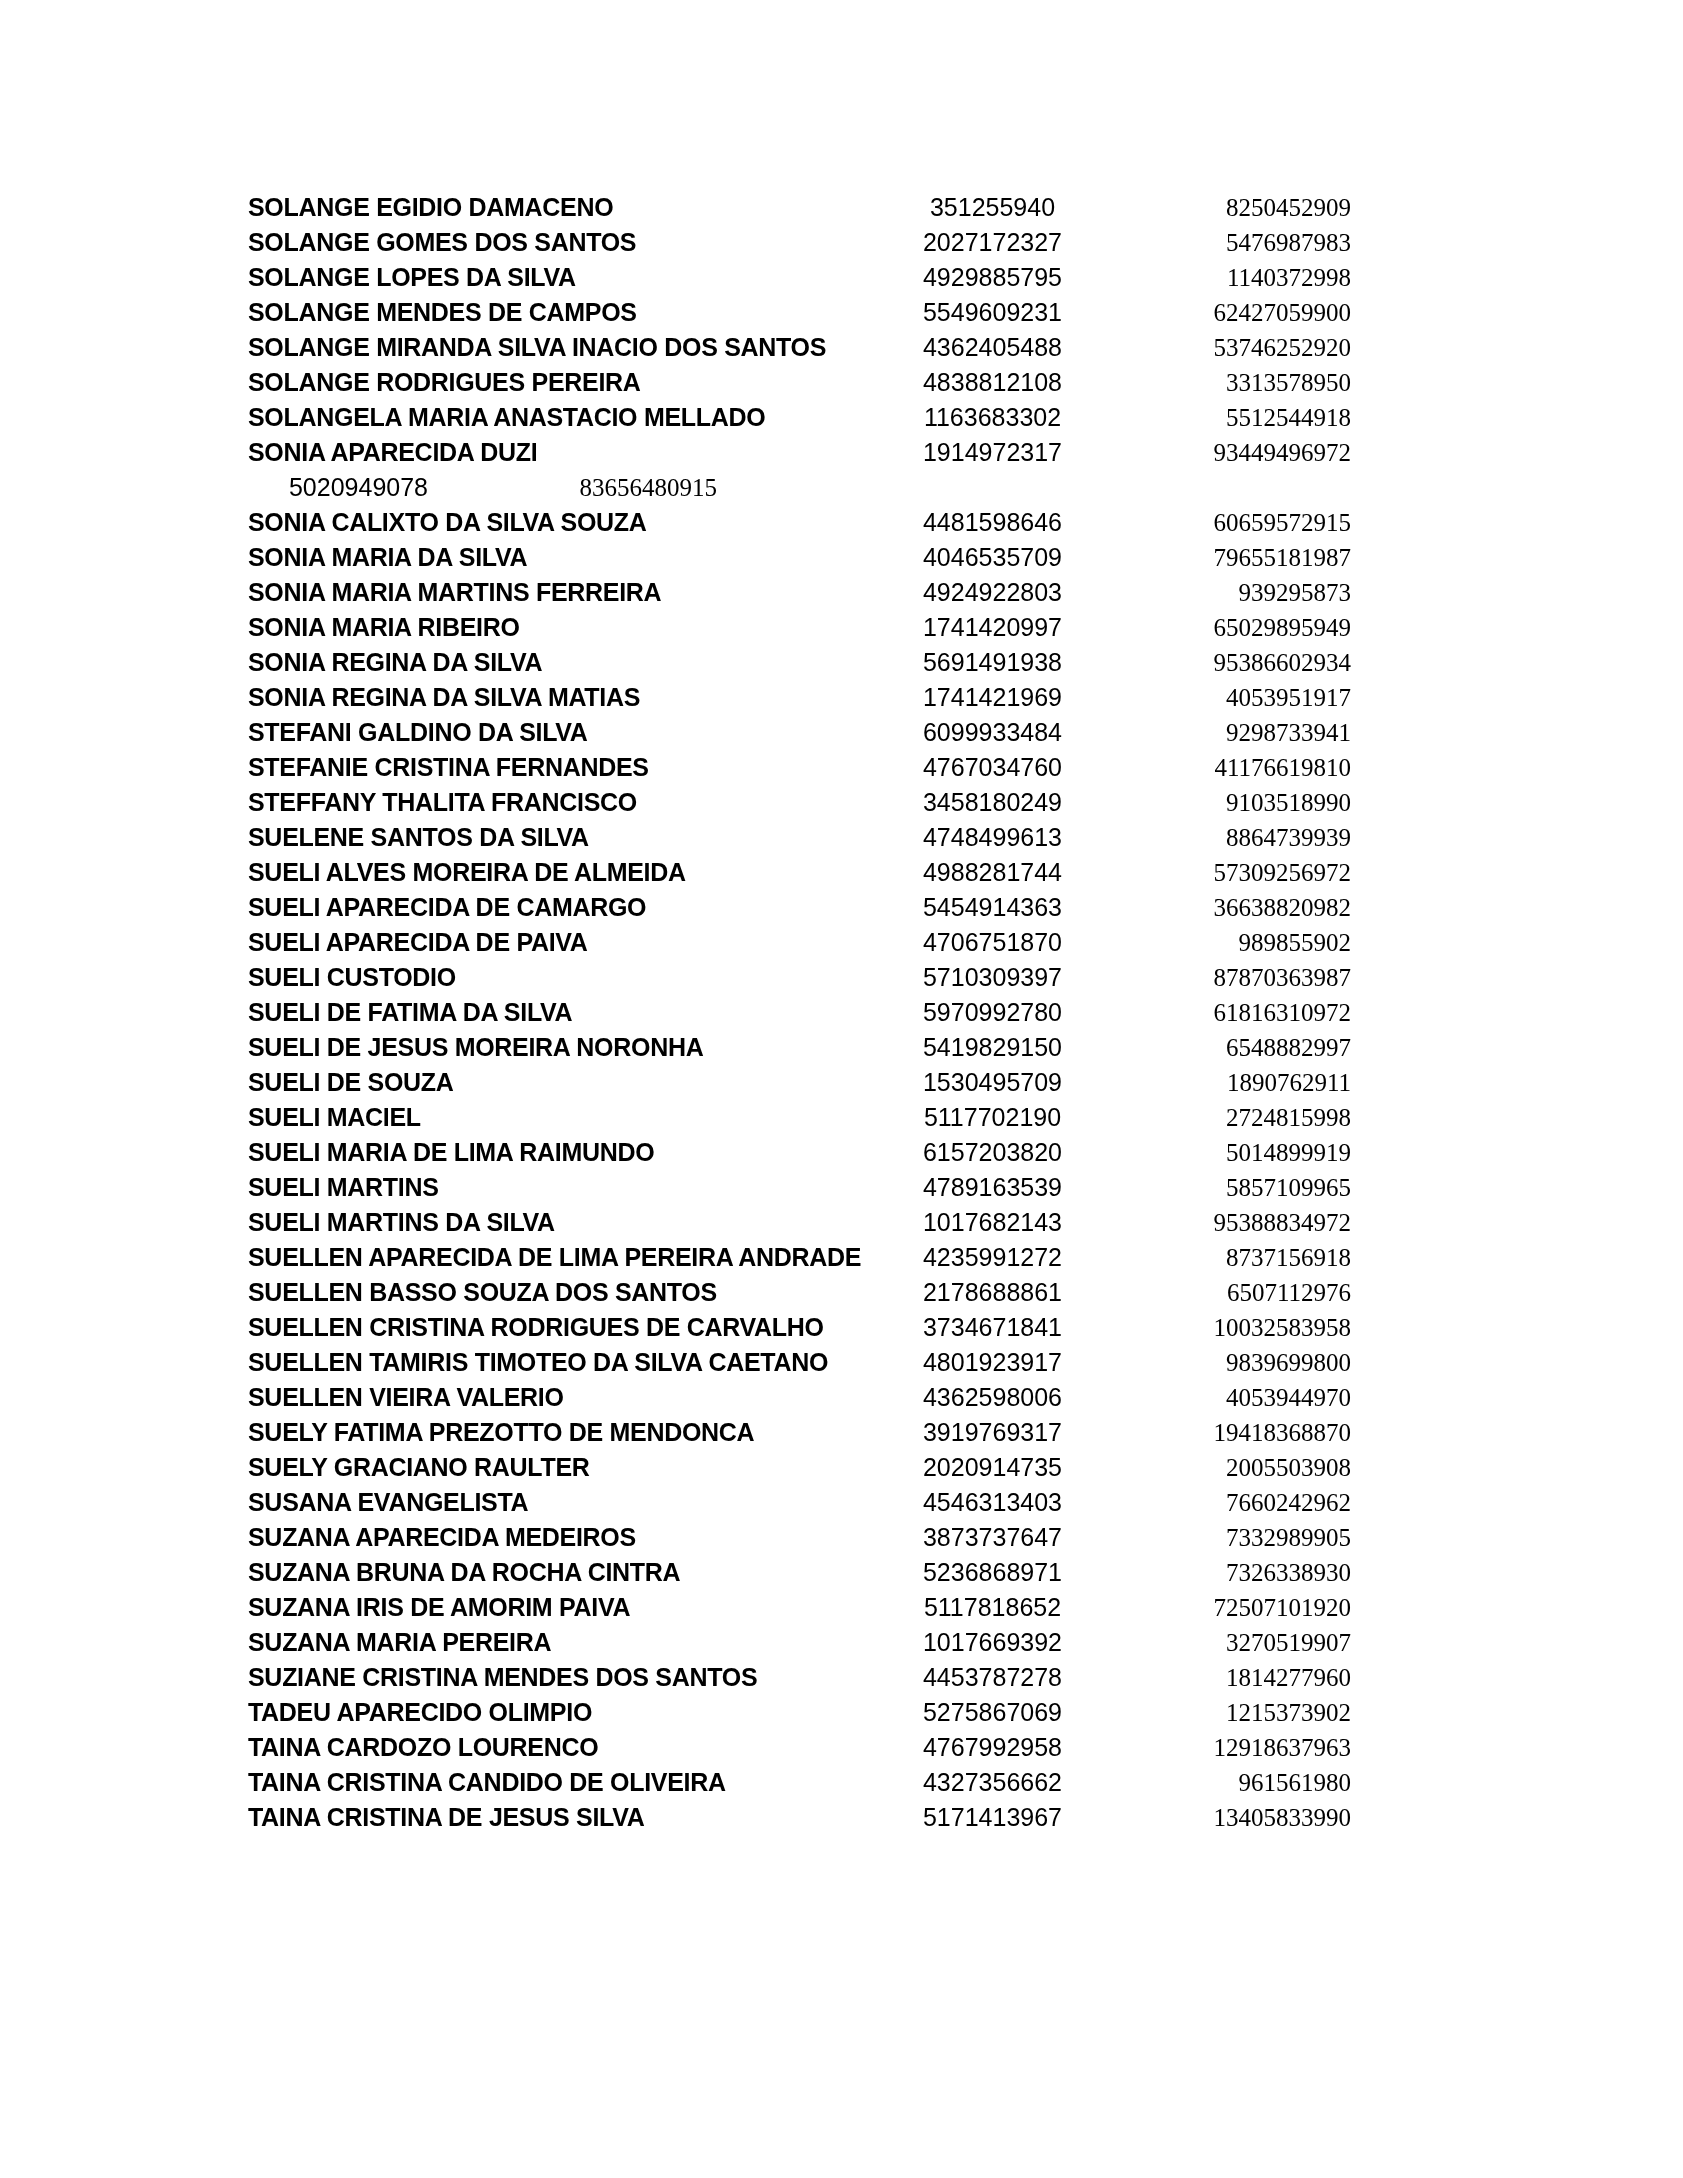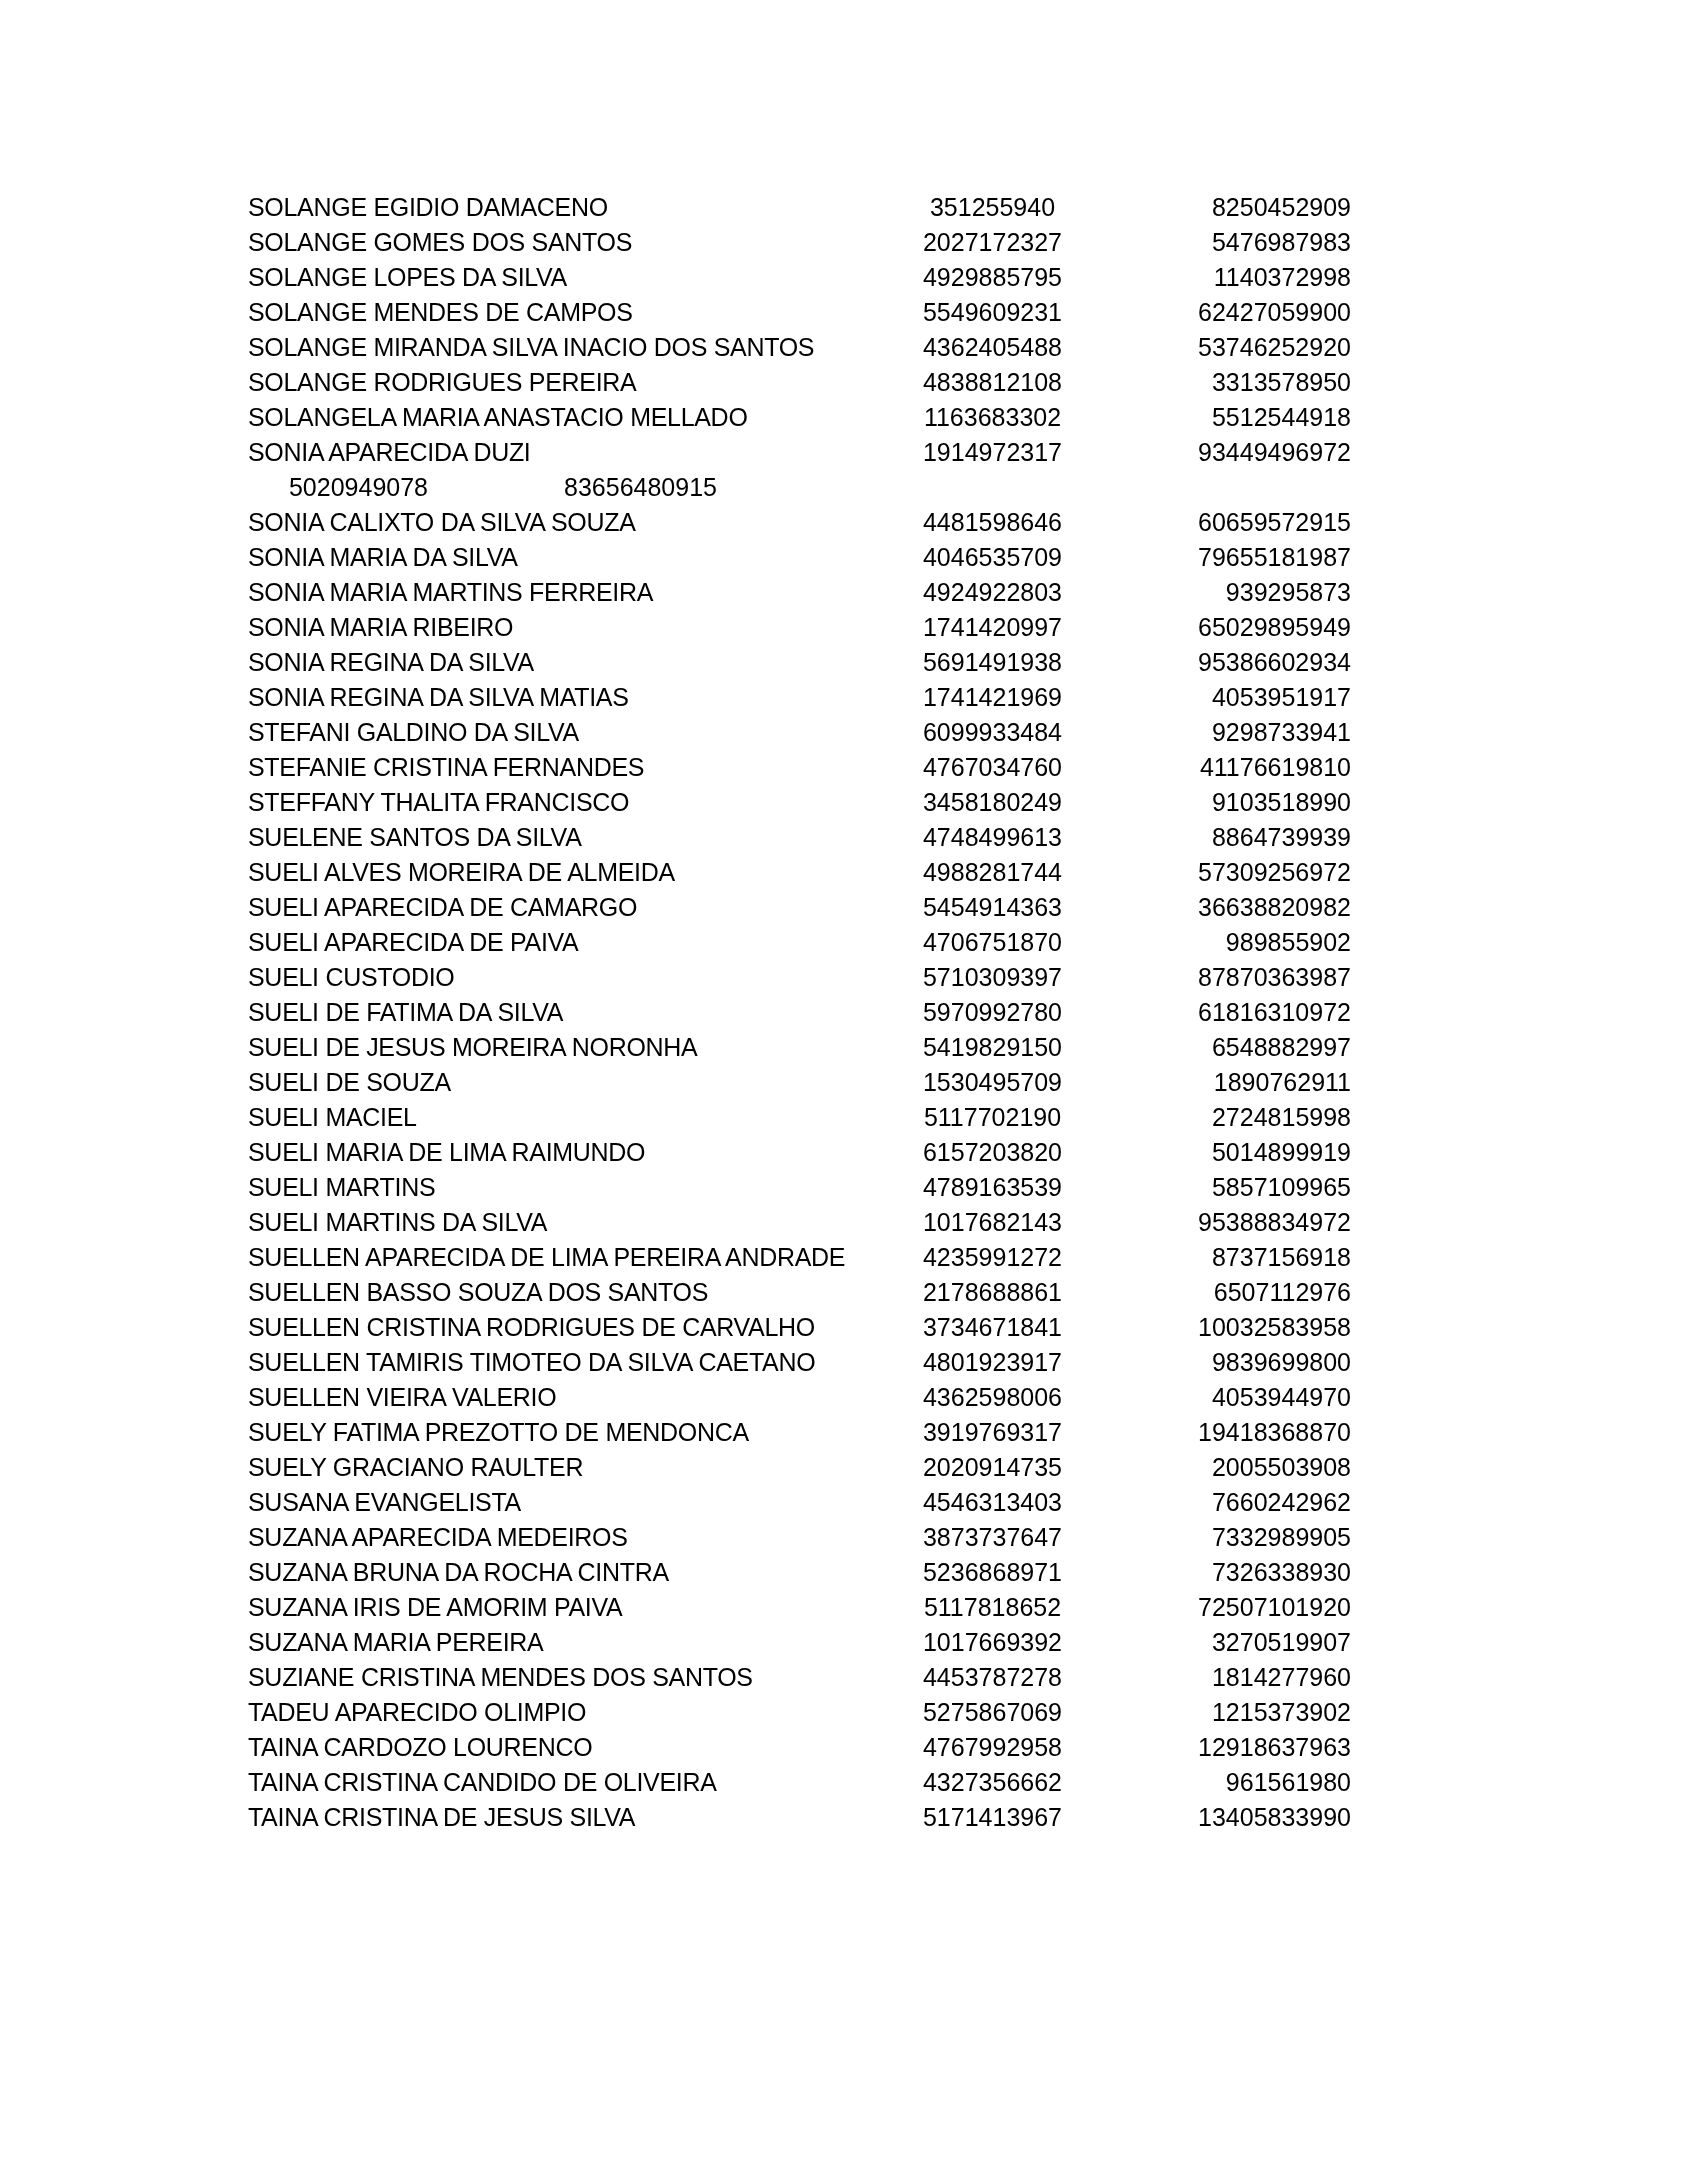--- a/index.html
+++ b/index.html
@@ -31,28 +31,30 @@
     height: 35px;
     line-height: 35px;
     font-size: 25px;
     white-space: nowrap;
   }
   .cell-name {
     flex: 0 0 634px;
     text-align: left;
     letter-spacing: -0.3px;
     overflow: visible;
+    font-weight: bold;
   }
   .cell-num1 {
     flex: 0 0 221px;
     text-align: center;
   }
   .cell-num2 {
     flex: 0 0 248px;
     text-align: right;
+    font-family: Liberation Serif, serif;
   }
 </style>
 </head>
 <body style="background: rgb(255, 255, 255); color: rgb(0, 0, 0);">
 
 <div class="page">
   <div class="records-table">
   <div class="record-row">
     <span class="cell-name">SOLANGE EGIDIO DAMACENO</span>
     <span class="cell-num1">351255940</span>

